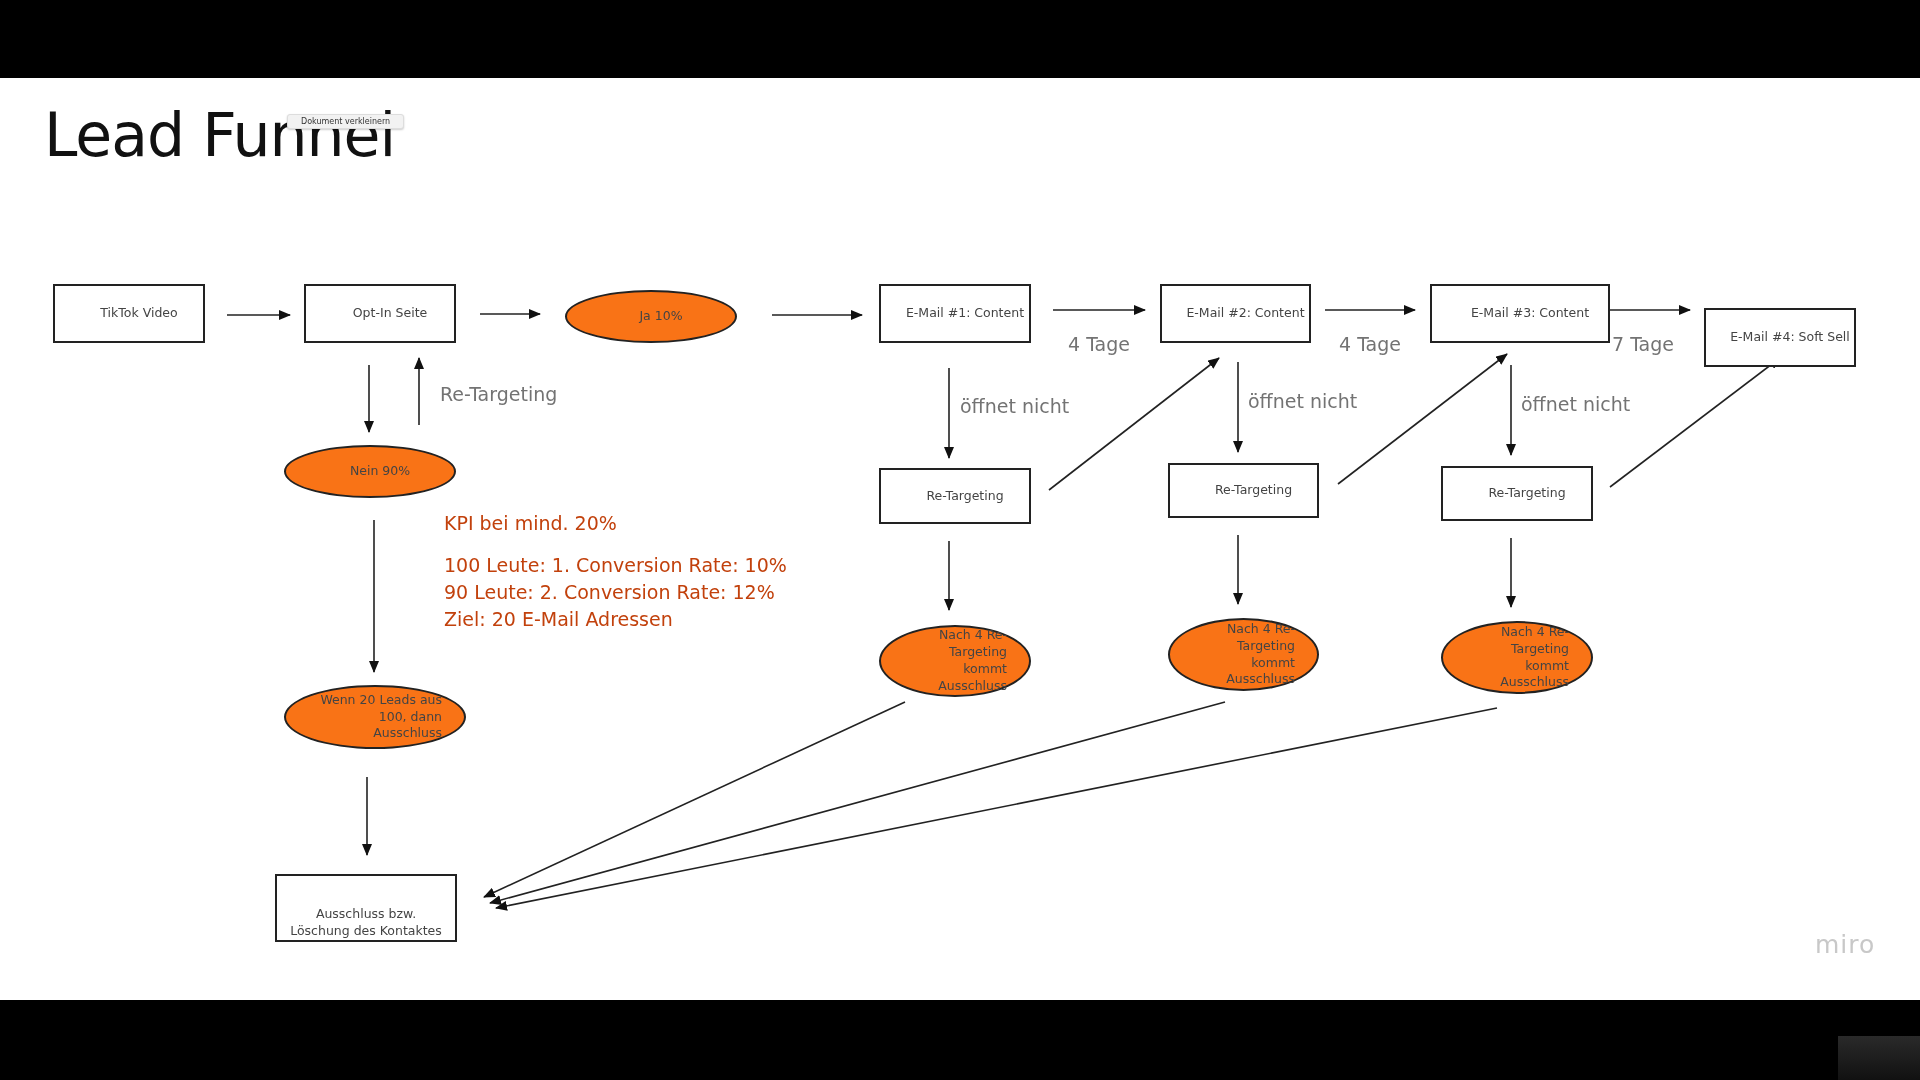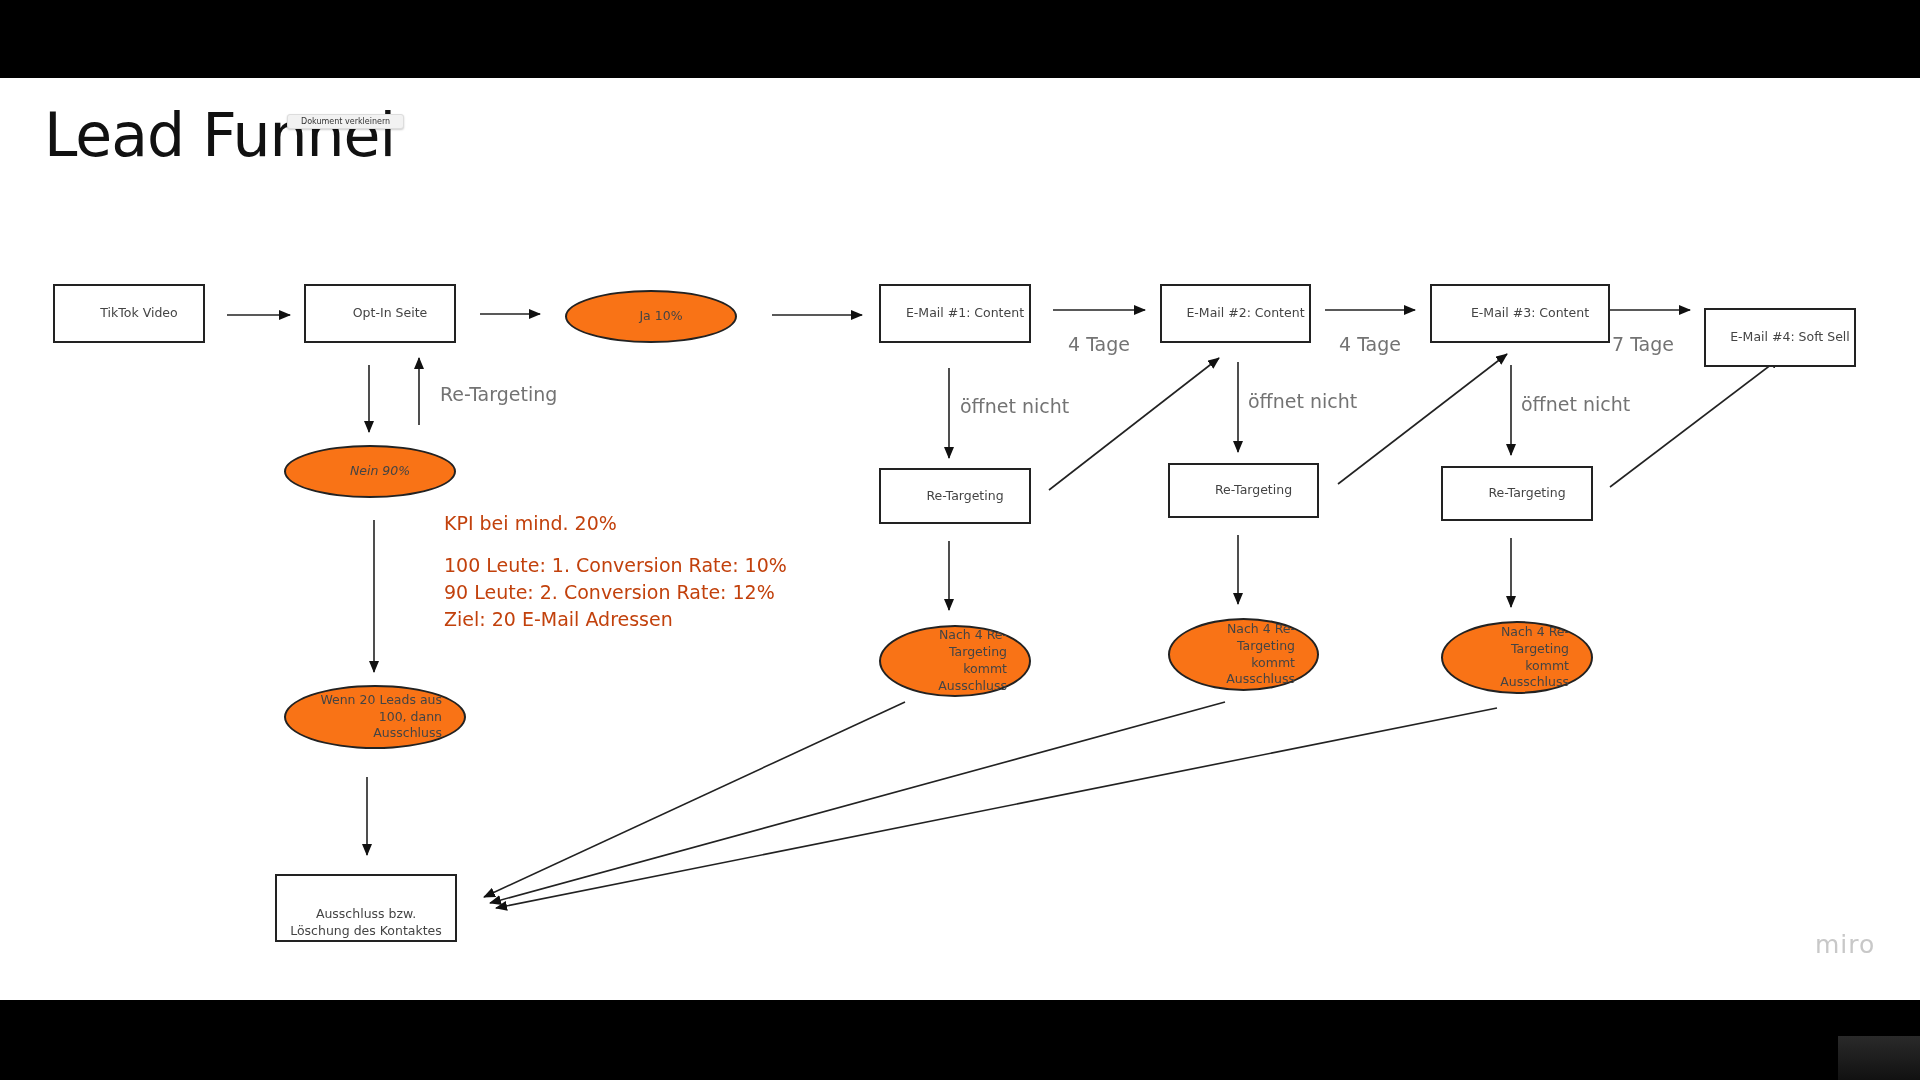--- a/index.html
+++ b/index.html
@@ -71,21 +71,21 @@
 <div class="node box" style="left:1160px;top:284px;width:151px;height:59px;">
     <span>E-Mail #2: Content</span>
   </div>
 <div class="node box" style="left:1430px;top:284px;width:180px;height:59px;">
     <span>E-Mail #3: Content</span>
   </div>
 <div class="node box" style="left:1704px;top:284px;width:152px;height:59px;margin-top:24px;">
     <span>E-Mail #4: Soft Sell</span>
   </div>
 
-<div class="node ell" style="left:284px;top:445px;width:172px;height:53px;font-style:italic;">
+<div class="node ell" style="left:284px;top:445px;width:172px;height:53px;">
     <span>Nein 90%</span>
   </div>
 
 <div class="node box" style="left:879px;top:468px;width:152px;height:56px;">
     <span>Re-Targeting</span>
   </div>
 <div class="node box" style="left:1168px;top:463px;width:151px;height:55px;">
     <span>Re-Targeting</span>
   </div>
 <div class="node box" style="left:1441px;top:466px;width:152px;height:55px;">

